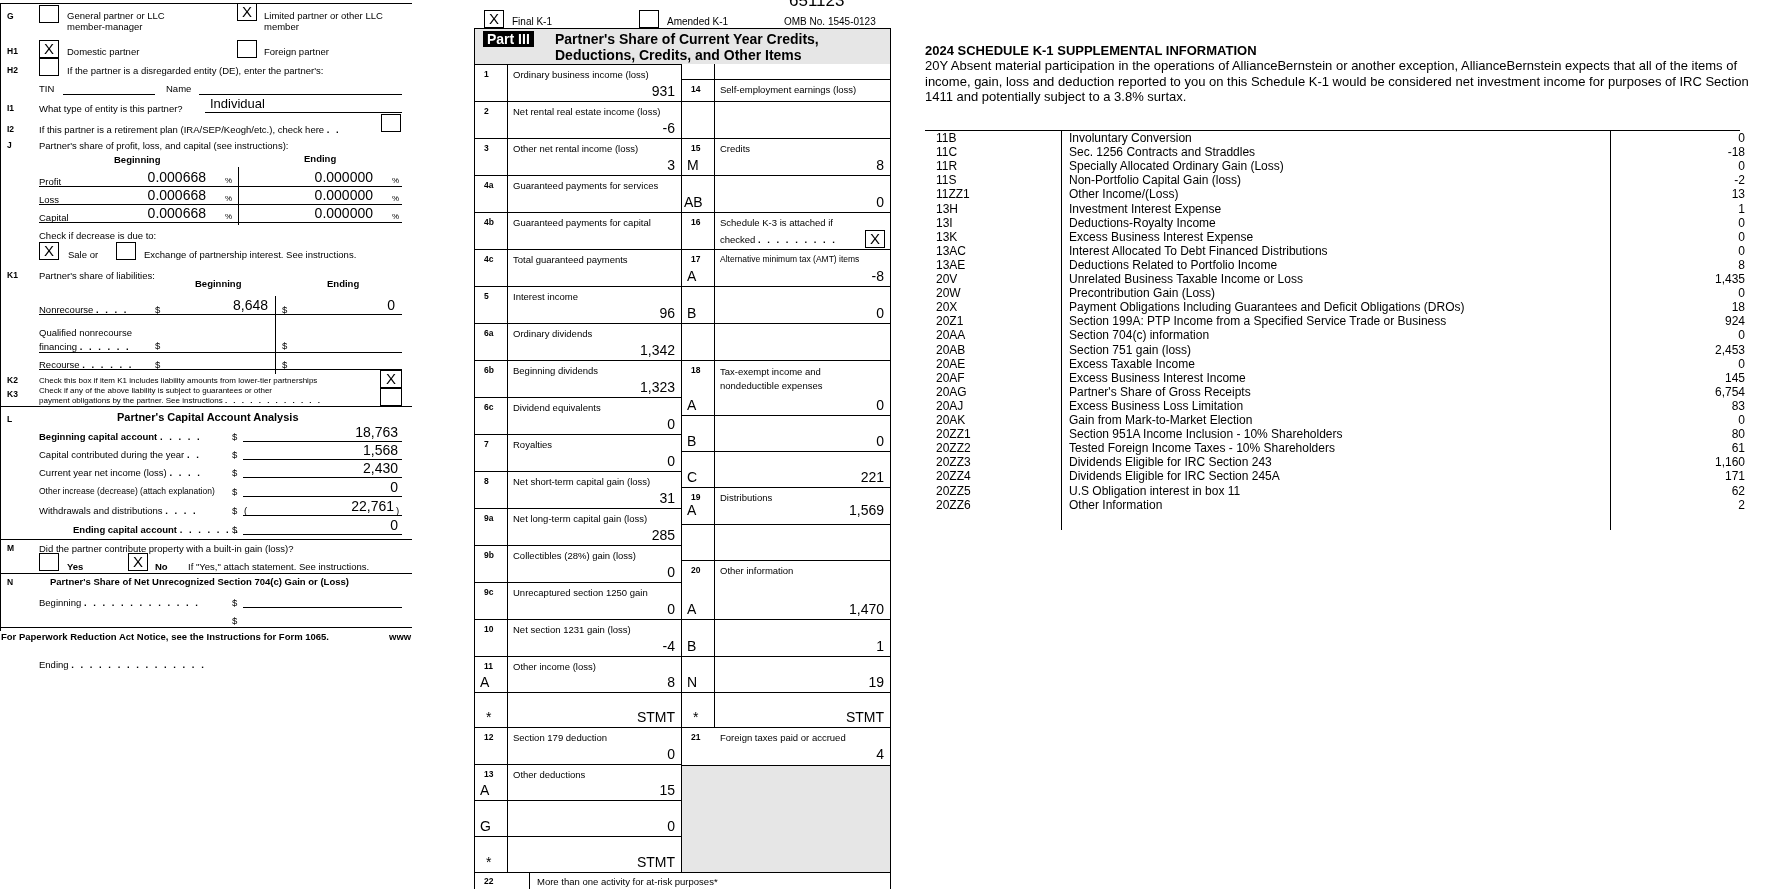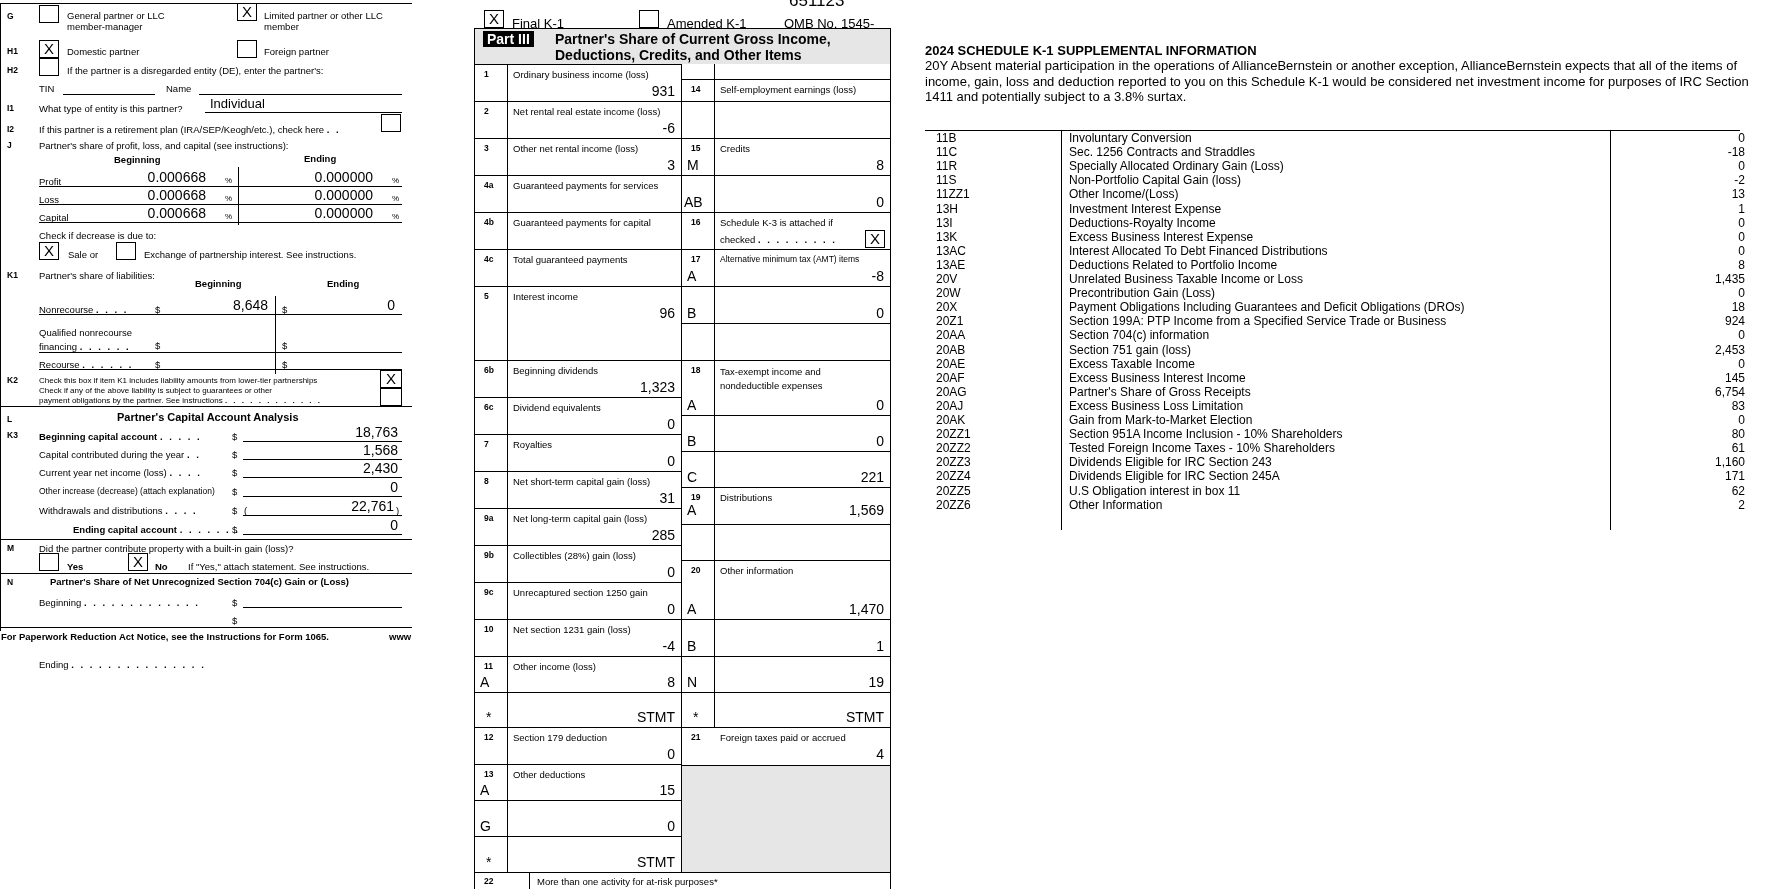--- a/index.html
+++ b/index.html
@@ -1,19 +1,19 @@
 <!DOCTYPE html>
 <html><head>
 <meta charset="utf-8">
 <style>
   * { box-sizing: border-box; margin: 0; padding: 0; }
   html, body { width: 1779px; height: 889px; background: #fff; overflow: hidden; }
   body { position: relative; font-family: "Liberation Sans", sans-serif; color: #000; }
   .abs { position: absolute; }
-  .t8 { font-size: 13px; }
+  .t8 { font-size: 10px; }
   .b { font-weight: bold; }
   .box { position: absolute; border: 1px solid #000; width: 20px; height: 18px; font-size: 15px; text-align: center; line-height: 16px; }
   .hline { position: absolute; height: 0; border-top: 1px solid #000; }
   .vline { position: absolute; width: 0; border-left: 1px solid #000; }
   .val { position: absolute; font-size: 14px; text-align: right; }
   .lbl { position: absolute; font-size: 9.5px; }
   .num { position: absolute; font-size: 8.5px; font-weight: bold; }
   .dots { letter-spacing: 2px; font-weight: bold; }
 
   
@@ -125,21 +125,21 @@
   <div class="hline" style="left:39px;top:352px;width:363px;"></div>
 
   <span class="lbl" style="left:39px;top:359px;"><span>Recourse</span> <span class="dots">. . . . . .</span></span>
   <span class="lbl" style="left:155px;top:359px;">$</span>
   <span class="lbl" style="left:282px;top:359px;">$</span>
   <div class="hline" style="left:39px;top:369px;width:363px;"></div>
 
   <span class="num abs" style="left:7px;top:375px;">K2</span>
   <span class="abs" style="left:39px;top:376px;font-size:8px;">Check this box if item K1 includes liability amounts from lower-tier partnerships</span>
   <div class="box" style="left:380px;top:370px;width:22px;">X</div>
-  <span class="num abs" style="left:7px;top:389px;margin-top:41px;">K3</span>
+  <span class="num abs" style="left:7px;top:389px;">K3</span>
   <span class="abs" style="left:39px;top:386px;font-size:8px;line-height:10px;width:335px;"><span>Check if any of the above liability is subject to guarantees or other</span><br><span>payment obligations by the partner. See instructions</span> <span class="dots">. . . . . . . . . . . .</span></span>
   <div class="box" style="left:380px;top:388px;width:22px;height:18px;"></div>
   <div class="hline" style="left:0;top:406px;width:412px;"></div>
 
   <span class="num abs" style="left:7px;top:414px;">L</span>
   <span class="abs b" style="left:117px;top:411px;font-size:11px;">Partner's Capital Account Analysis</span>
 
   <div>
     <span class="lbl b" style="left:39px;top:431px;"><span>Beginning capital account</span> <span class="dots">. . . . .</span></span>
     <span class="lbl" style="left:232px;top:431px;">$</span>
@@ -205,21 +205,21 @@
 <div id="p3">
   <span class="abs" style="left:315px;top:-9px;font-size:17px;">651123</span>
   <div class="box" style="left:10px;top:10px;">X</div>
   <span class="abs t8" style="left:38px;top:16px;">Final K-1</span>
   <div class="box" style="left:165px;top:10px;"></div>
   <span class="abs t8" style="left:193px;top:16px;">Amended K-1</span>
   <span class="abs t8" style="left:310px;top:16px;">OMB No. 1545-0123</span>
 
   <div class="abs" style="left:0;top:28px;width:416px;height:36px;background:#e6e6e6;border-top:1px solid #000;">
     <span class="abs b" style="left:9px;top:2px;background:#000;color:#fff;font-size:14px;padding:0 4px;">Part III</span>
-    <span class="abs b" style="left:81px;top:2px;font-size:14px;line-height:16px;"><span>Partner's Share of Current Gross Income,</span><br><span>Deductions, Credits, and Other Items</span></span>
+    <span class="abs b" style="left:81px;top:2px;font-size:14px;line-height:16px;"><span>Partner's Share of Current Year Credits,</span><br><span>Deductions, Credits, and Other Items</span></span>
   </div>
   <div class="vline" style="left:0;top:28px;height:861px;"></div>
   <div class="vline" style="left:416px;top:28px;height:861px;"></div>
   <div class="vline" style="left:33px;top:64px;height:808px;"></div>
   <div class="vline" style="left:207px;top:64px;height:808px;"></div>
   <div class="vline" style="left:240px;top:64px;height:663px;"></div>
 
   <div class="cell" style="left:0;top:64px;width:207px;height:37px;">
       <span class="n">1</span>
       <span class="l">Ordinary business income (loss)</span>
@@ -247,20 +247,25 @@
     </div>
   <div class="cell" style="left:0;top:249px;width:207px;height:37px;">
       <span class="n">4c</span>
       <span class="l">Total guaranteed payments</span>
       <span class="v"></span>
     </div>
   <div class="cell" style="left:0;top:286px;width:207px;height:37px;">
       <span class="n">5</span>
       <span class="l">Interest income</span>
       <span class="v">96</span>
+    </div>
+  <div class="cell" style="left:0;top:323px;width:207px;height:37px;">
+      <span class="n">6a</span>
+      <span class="l">Ordinary dividends</span>
+      <span class="v">1,342</span>
     </div>
   <div class="cell" style="left:0;top:360px;width:207px;height:37px;">
       <span class="n">6b</span>
       <span class="l">Beginning dividends</span>
       <span class="v">1,323</span>
     </div>
   <div class="cell" style="left:0;top:397px;width:207px;height:37px;">
       <span class="n">6c</span>
       <span class="l">Dividend equivalents</span>
       <span class="v">0</span>

